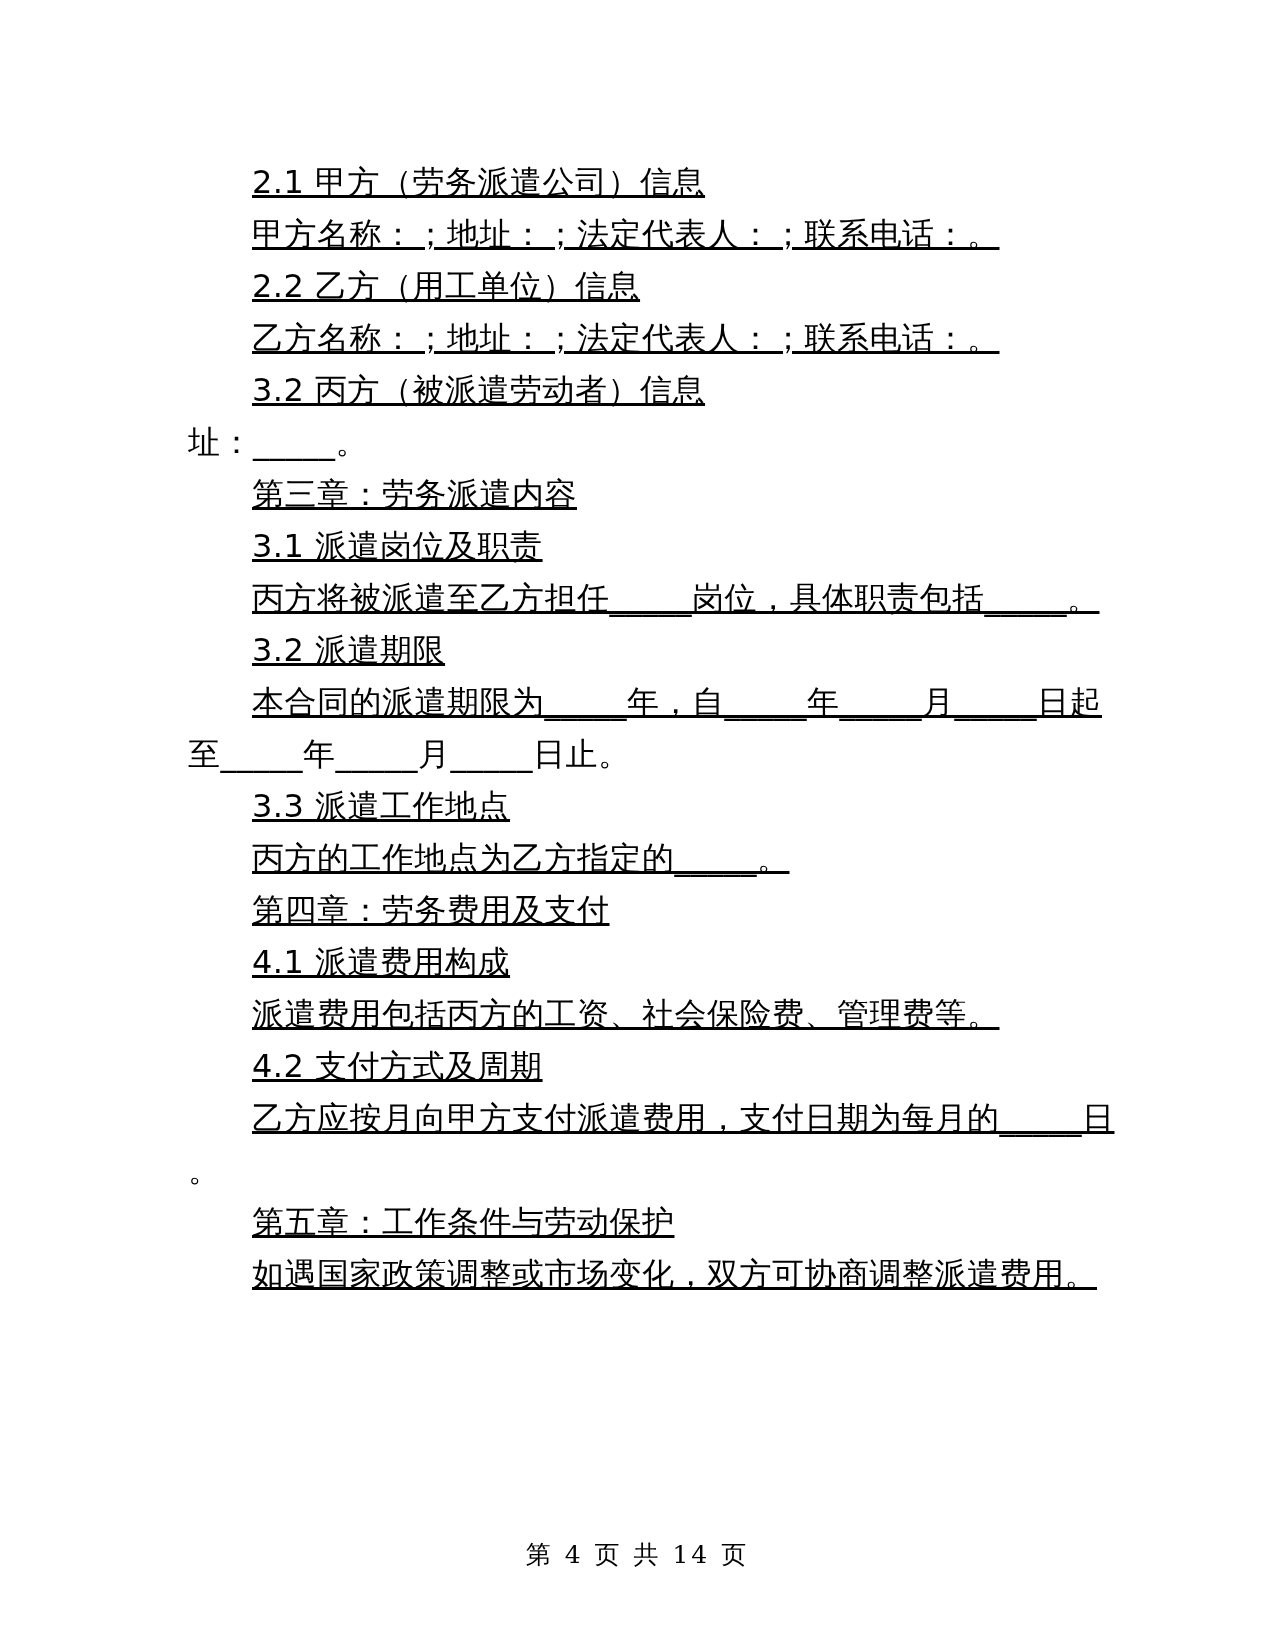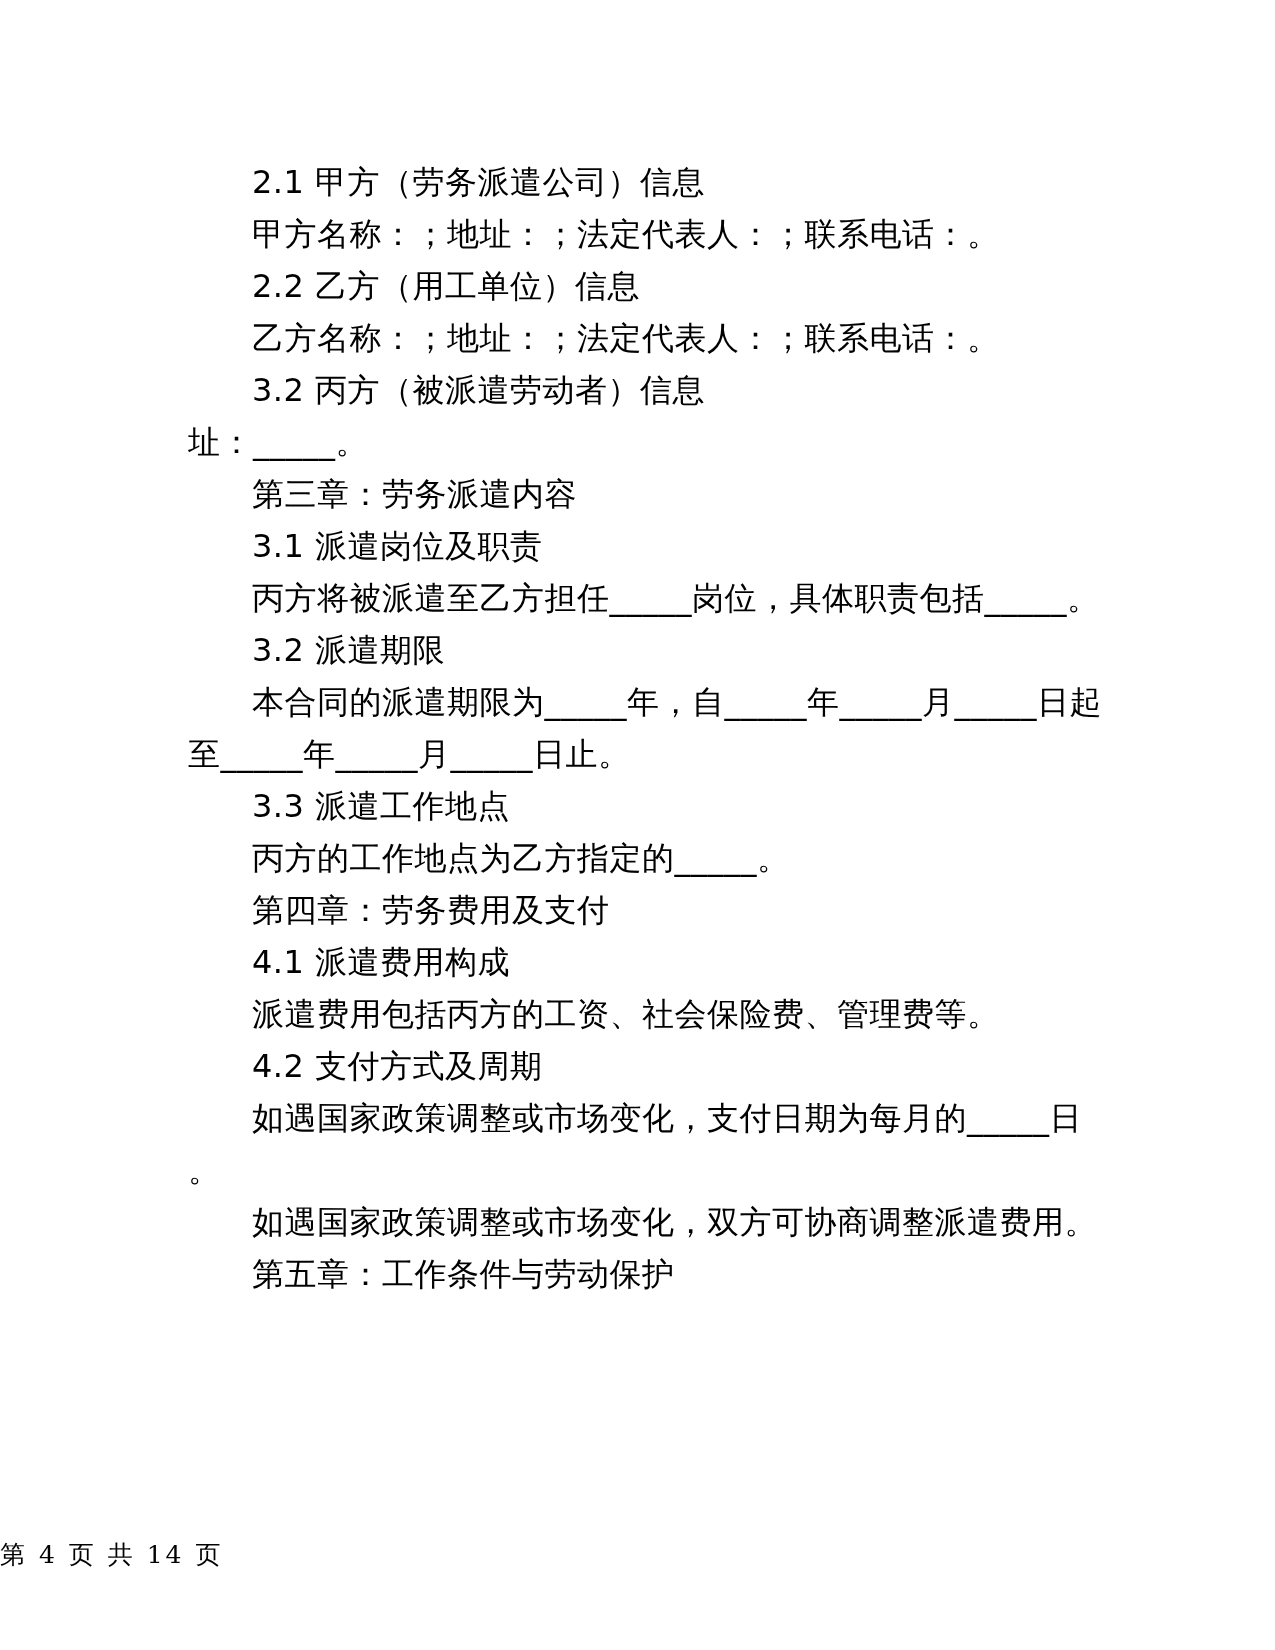--- a/index.html
+++ b/index.html
@@ -24,27 +24,28 @@
     font-size: 32px;
     line-height: 52px;
     color: #000000;
   }
   .doc-line {
     white-space: nowrap;
     letter-spacing: 0.5px;
   }
   .doc-line.indent {
     padding-left: 64px; 
+    text-decoration: underline;
   }
   .page-footer {
     position: absolute;
     left: 0;
     right: 0;
     top: 1538px;
-    text-align: left;
+    text-align: center;
     font-family: "DejaVu Serif", "Liberation Serif", serif;
     font-size: 25px;
     line-height: 34px;
     letter-spacing: 3px;
     color: #000000;
   }
 </style>
 </head>
 <body>
 
@@ -63,21 +64,21 @@
       <div class="doc-line indent">丙方将被派遣至乙方担任_____岗位，具体职责包括_____。</div>
       <div class="doc-line indent">3.2 派遣期限</div>
       <div class="doc-line indent">本合同的派遣期限为_____年，自_____年_____月_____日起</div>
       <div class="doc-line">至_____年_____月_____日止。</div>
       <div class="doc-line indent">3.3 派遣工作地点</div>
       <div class="doc-line indent">丙方的工作地点为乙方指定的_____。</div>
       <div class="doc-line indent">第四章：劳务费用及支付</div>
       <div class="doc-line indent">4.1 派遣费用构成</div>
       <div class="doc-line indent">派遣费用包括丙方的工资、社会保险费、管理费等。</div>
       <div class="doc-line indent">4.2 支付方式及周期</div>
-      <div class="doc-line indent">如遇国家政策调整或市场变化，支付日期为每月的_____日</div>
+      <div class="doc-line indent">乙方应按月向甲方支付派遣费用，支付日期为每月的_____日</div>
       <div class="doc-line">。</div>
+      <div class="doc-line indent">第五章：工作条件与劳动保护</div>
       <div class="doc-line indent">如遇国家政策调整或市场变化，双方可协商调整派遣费用。</div>
-      <div class="doc-line indent">第五章：工作条件与劳动保护</div>
     </div>
 
   <div class="page-footer">第 4 页 共 14 页</div>
 
 </div>
 
 </body></html>

